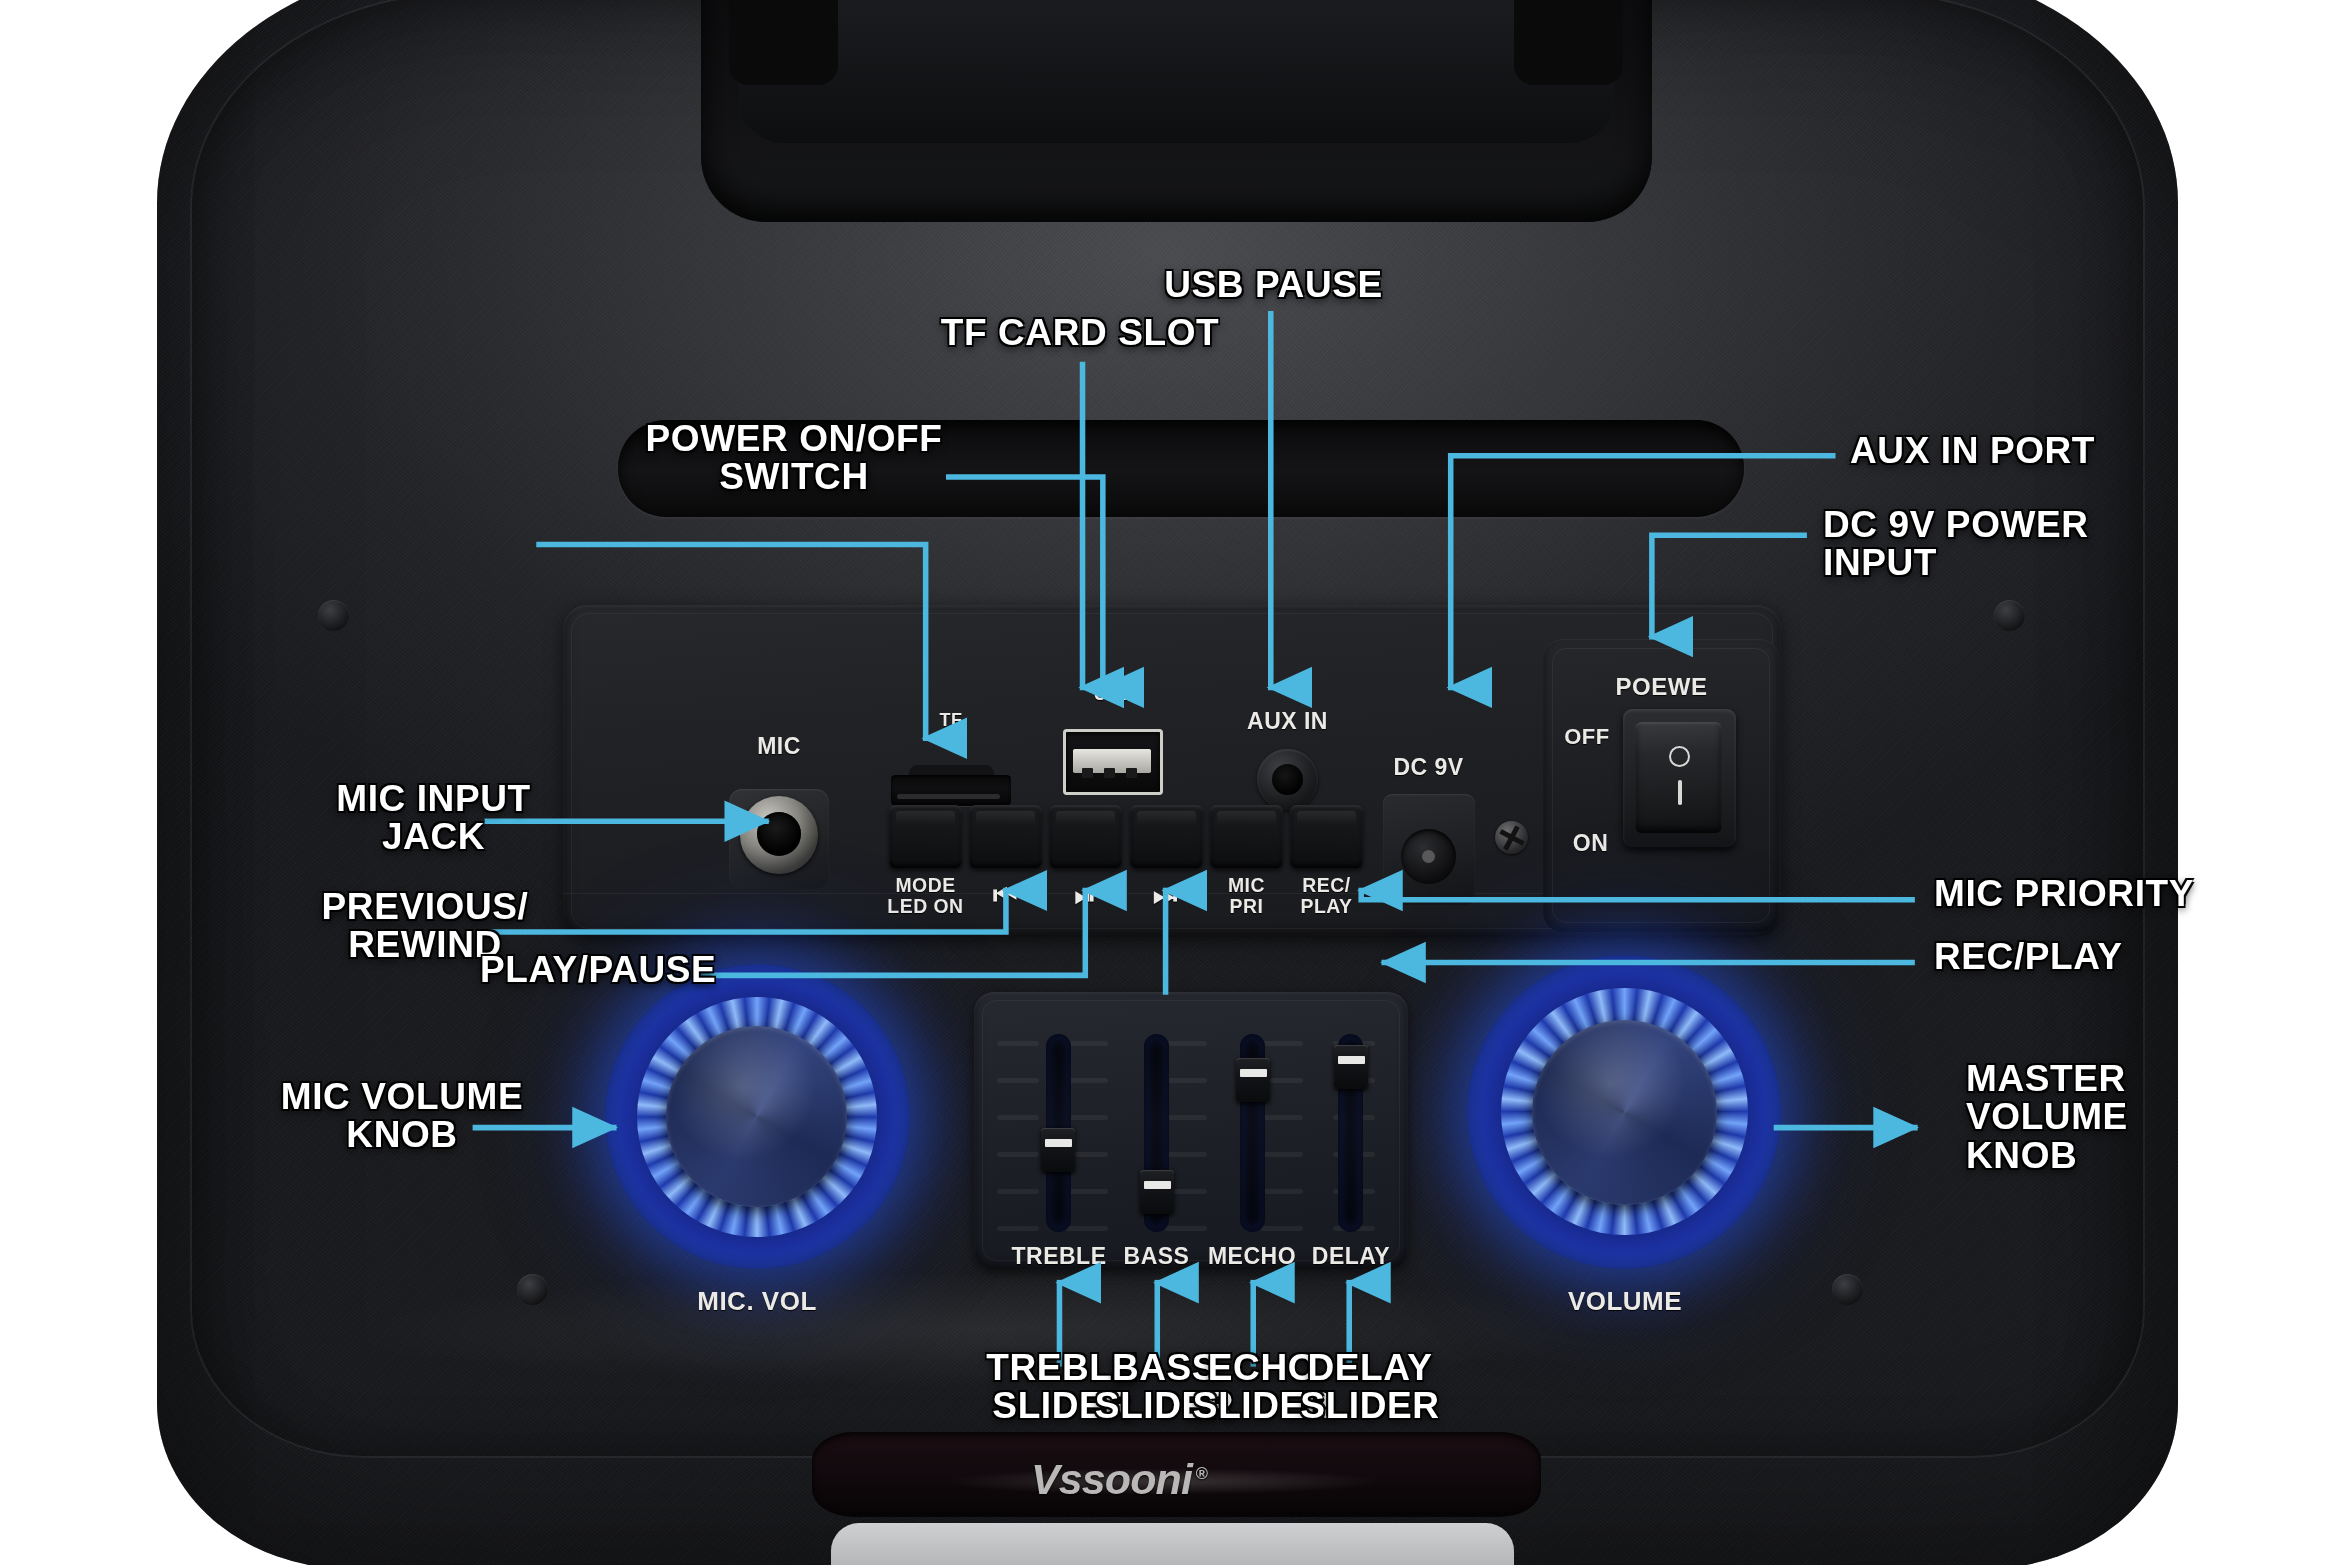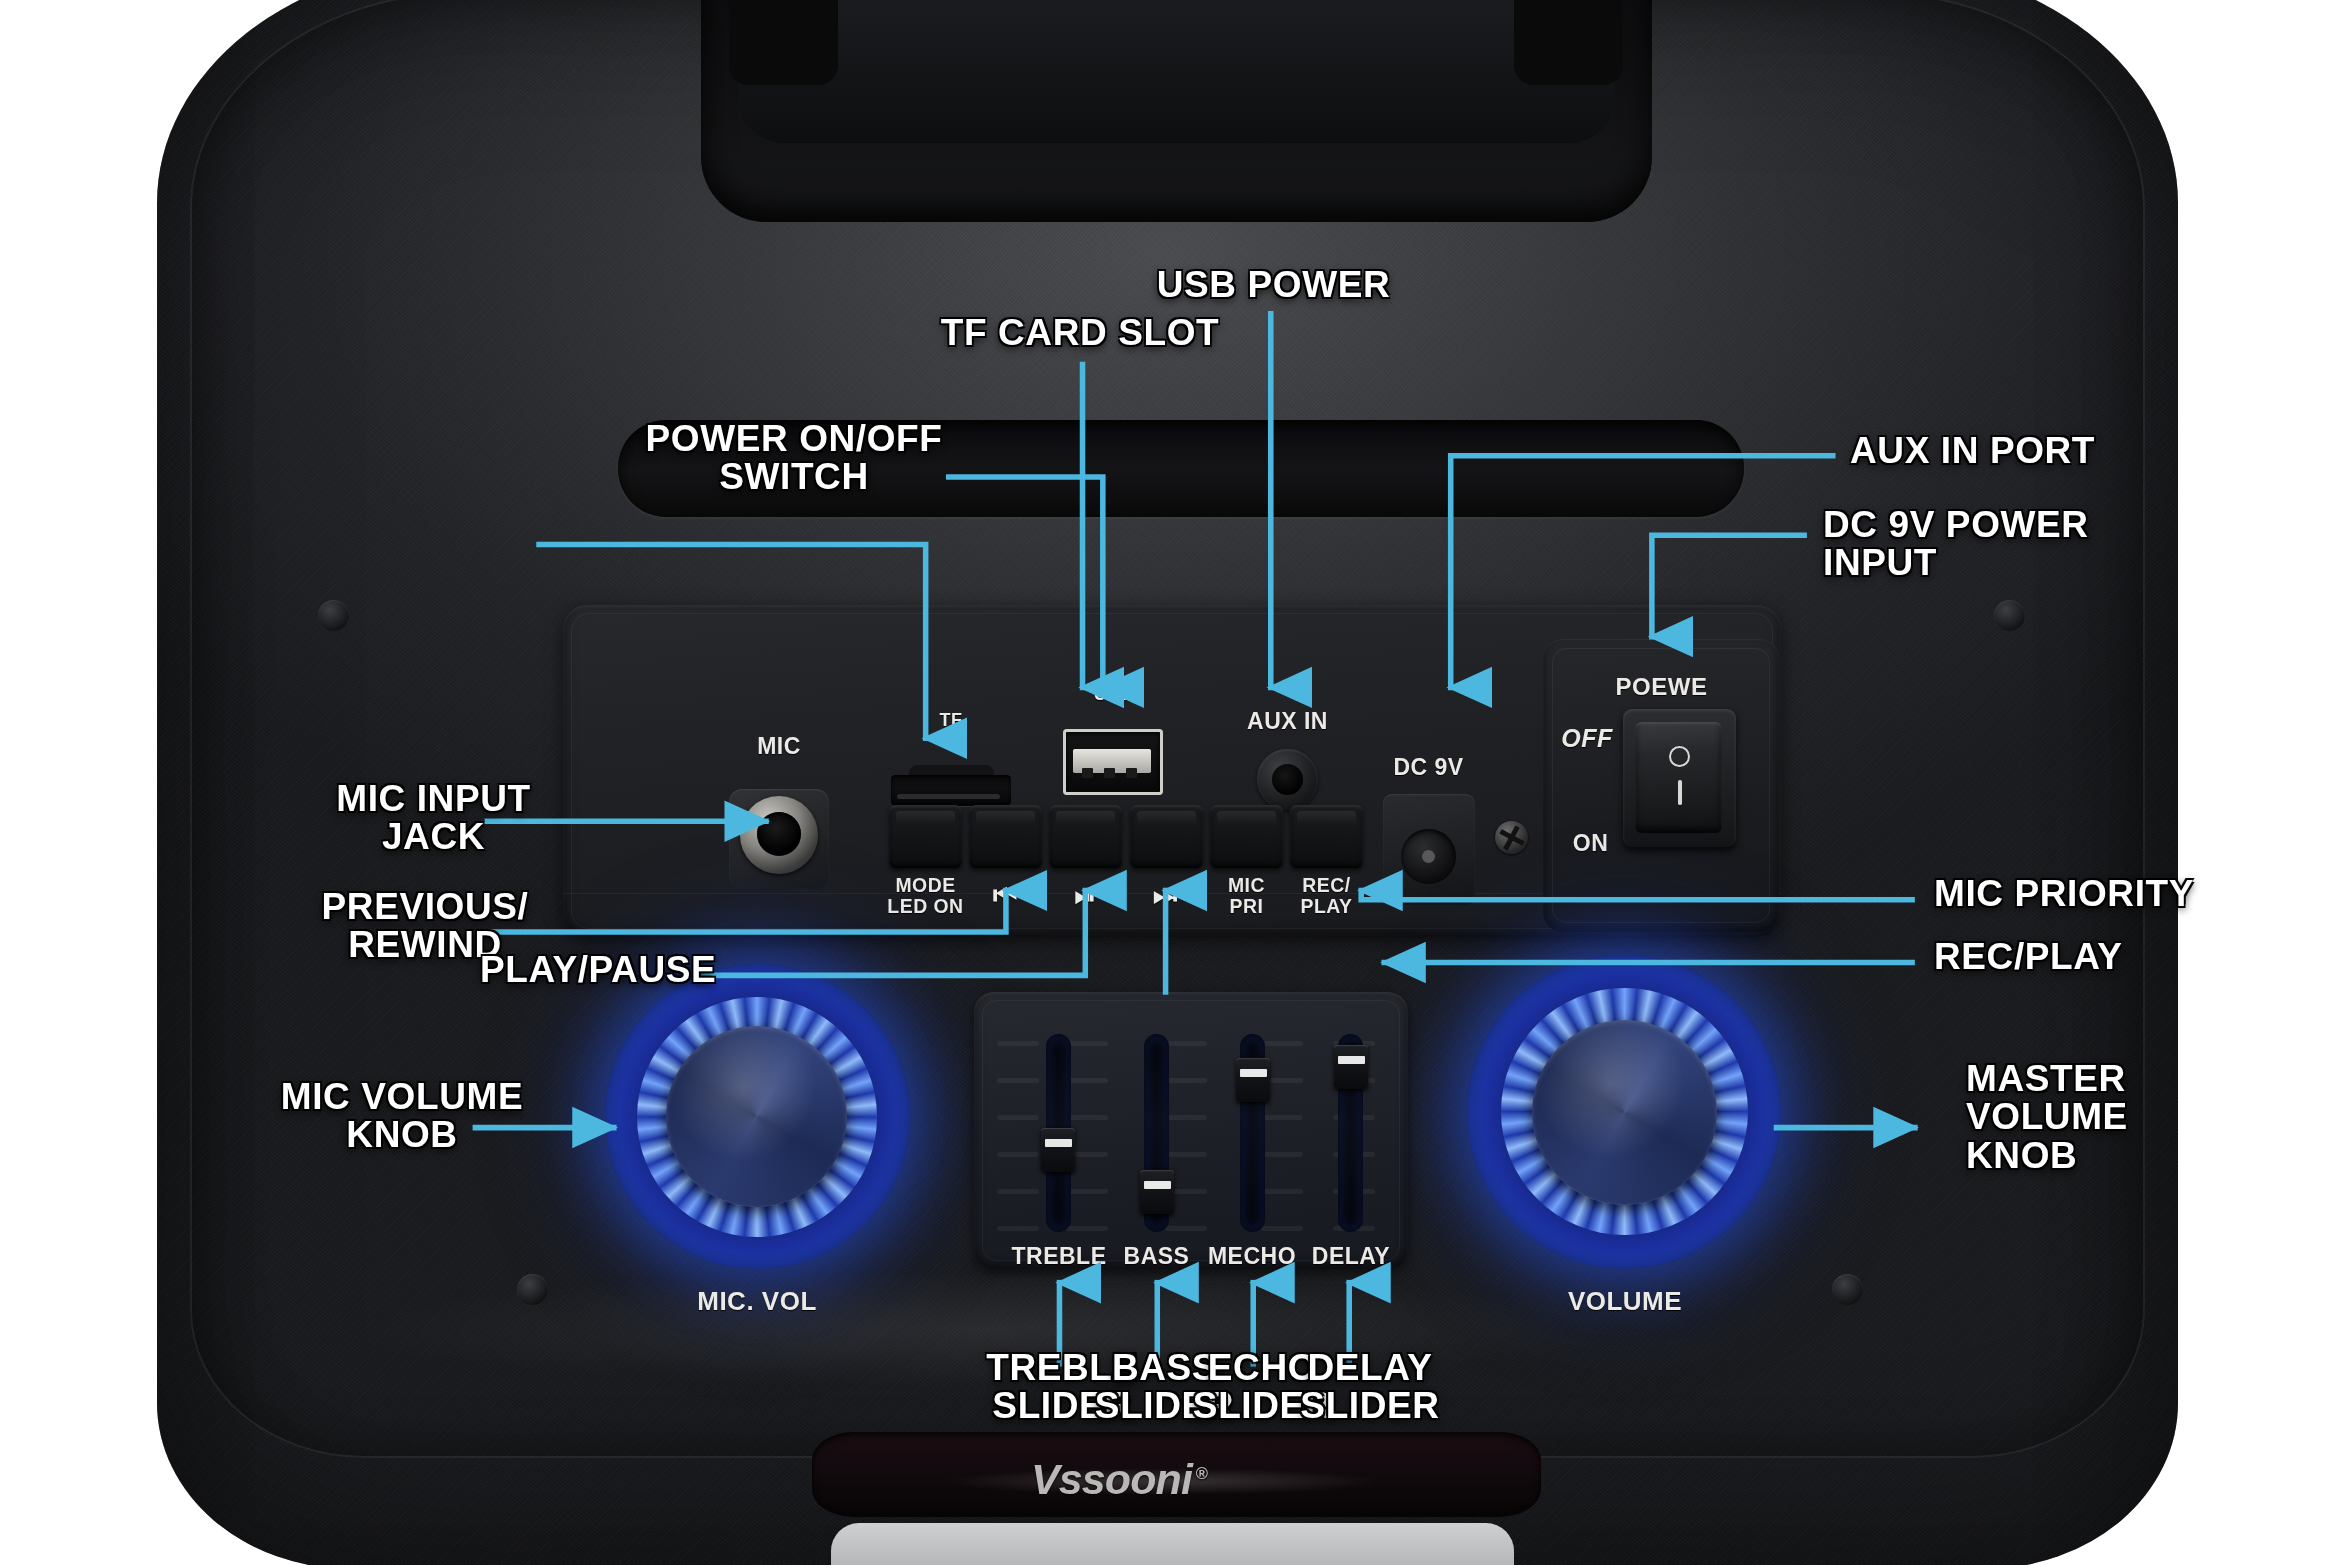--- a/index.html
+++ b/index.html
@@ -575,21 +575,21 @@
   <div class="hw-label" style="left:1120px; top:881px; width:91px; font-size:27px;">⏭</div>
   <div class="hw-label" style="left:1201px; top:875px; width:91px; font-size:19.4px;">MIC
 PRI</div>
   <div class="hw-label" style="left:1281px; top:875px; width:91px; font-size:19.4px;">REC/
 PLAY</div>
 
   <div class="power-block">
     <div class="power-block-line"></div>
   </div>
   <div class="hw-label" style="left:1571px; top:674px; width:181px; font-size:24px;">POEWE</div>
-  <div class="hw-label" style="left:1554px; top:725px; width:66px; font-size:25px;font-style:italic;">OFF</div>
+  <div class="hw-label" style="left:1554px; top:725px; width:66px; font-size:22px;">OFF</div>
   <div class="hw-label" style="left:1560px; top:831px; width:61px; font-size:23px;">ON</div>
   <div class="rocker-frame"></div>
   <div class="rocker-btn"></div>
   <div class="rocker-circ"></div>
   <div class="rocker-bar"></div>
 
   <div class="knob-outer" style="left:605px; top:964px; width:305px; height:305px;"></div>
   <div class="knob-glowring" style="left:637px; top:997px; width:240px; height:240px;"></div>
   <div class="knob-cap" style="left:666px; top:1026px; width:181px; height:181px;"></div>
   <div class="hw-label" style="left:646px; top:1287px; width:222px; font-size:26px;">MIC. VOL</div>
@@ -701,21 +701,21 @@
 
       <path d="M2075 1222 L1925 1222" marker-end="url(#arrow-right)" transform="rotate(180 2000 1222)"></path>
 
       <path d="M1148 1478 L1148 1390" marker-end="url(#arrow-up)"></path>
       <path d="M1254 1478 L1254 1390" marker-end="url(#arrow-up)"></path>
       <path d="M1358 1478 L1358 1390" marker-end="url(#arrow-up)"></path>
       <path d="M1462 1478 L1462 1390" marker-end="url(#arrow-up)"></path>
     </g>
   </svg>
 
-  <div class="callout ta-c" style="left:1126px; top:266px; width:295px;">USB POWER</div>
+  <div class="callout ta-c" style="left:1126px; top:266px; width:295px;">USB PAUSE</div>
 
   <div class="callout ta-c" style="left:637px; top:420px; width:314px;">POWER ON/OFF
 SWITCH</div>
 
   <div class="callout ta-c" style="left:886px; top:314px; width:388px;">TF CARD SLOT</div>
 
 
   <div class="callout ta-l" style="left:1850px; top:432px; width:406px;">AUX IN PORT</div>
 
   <div class="callout ta-l" style="left:1823px; top:506px; width:425px;">DC 9V POWER

